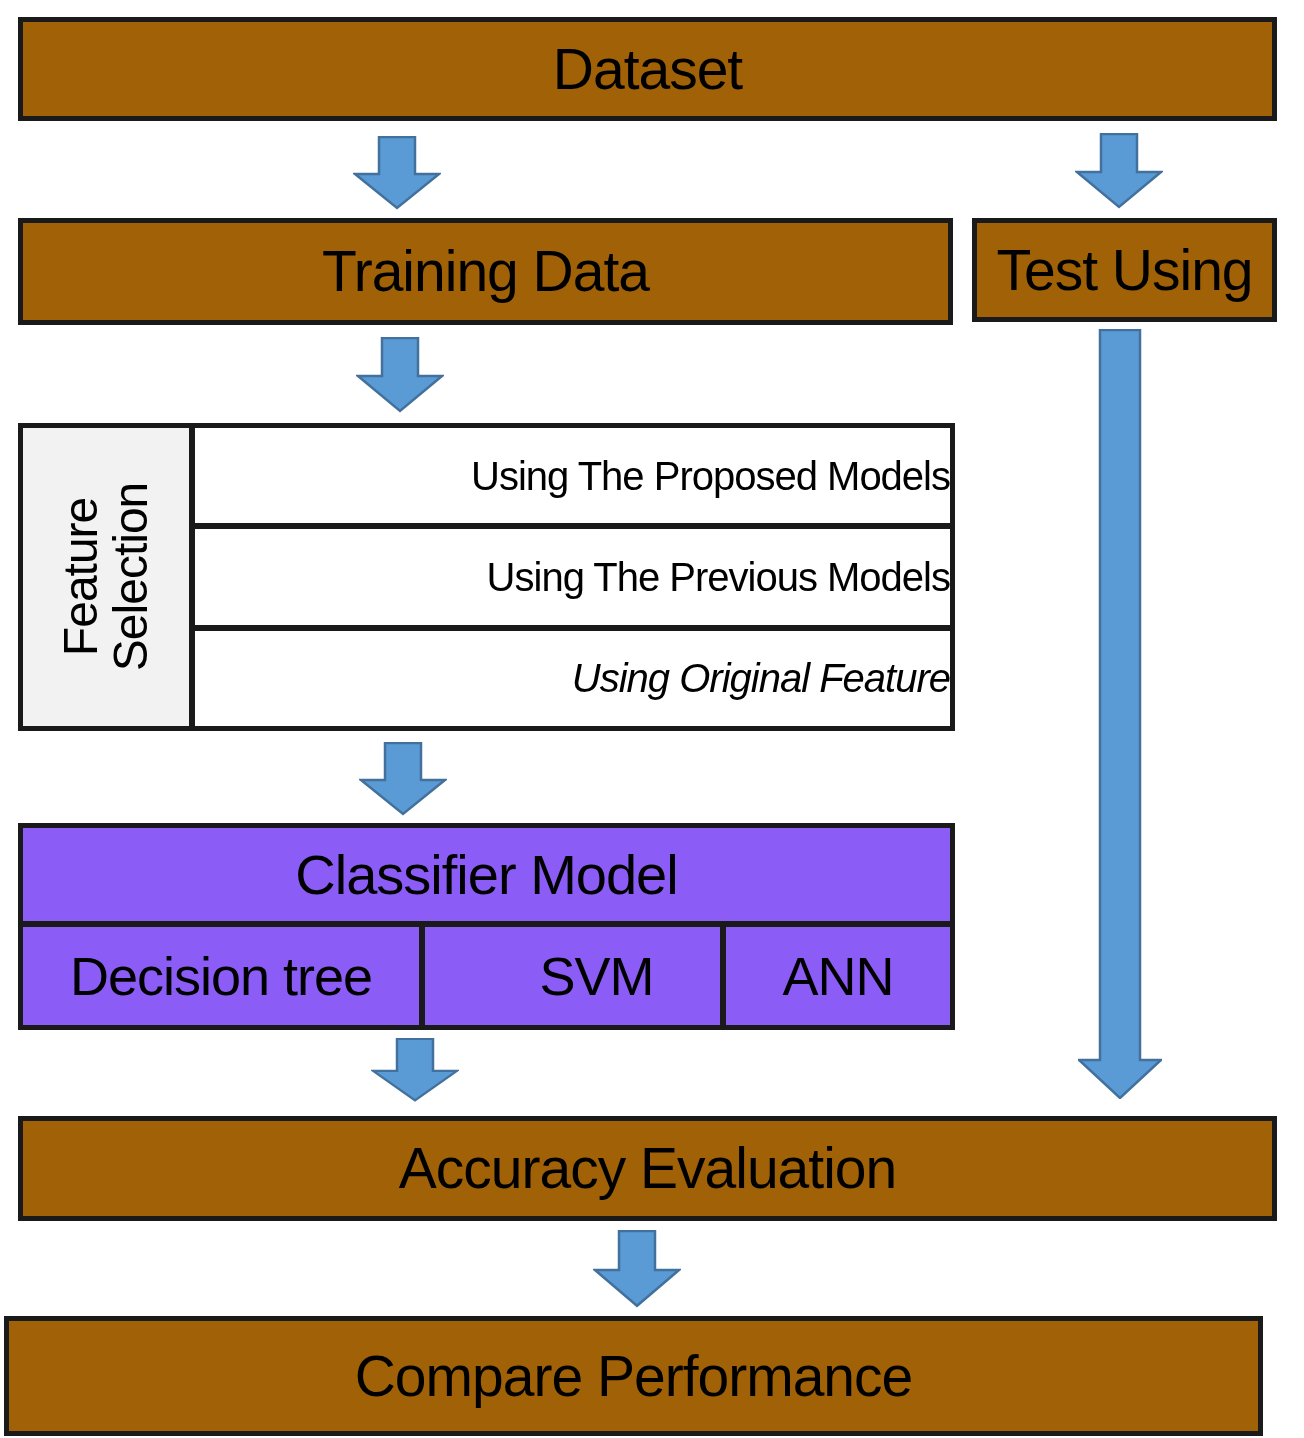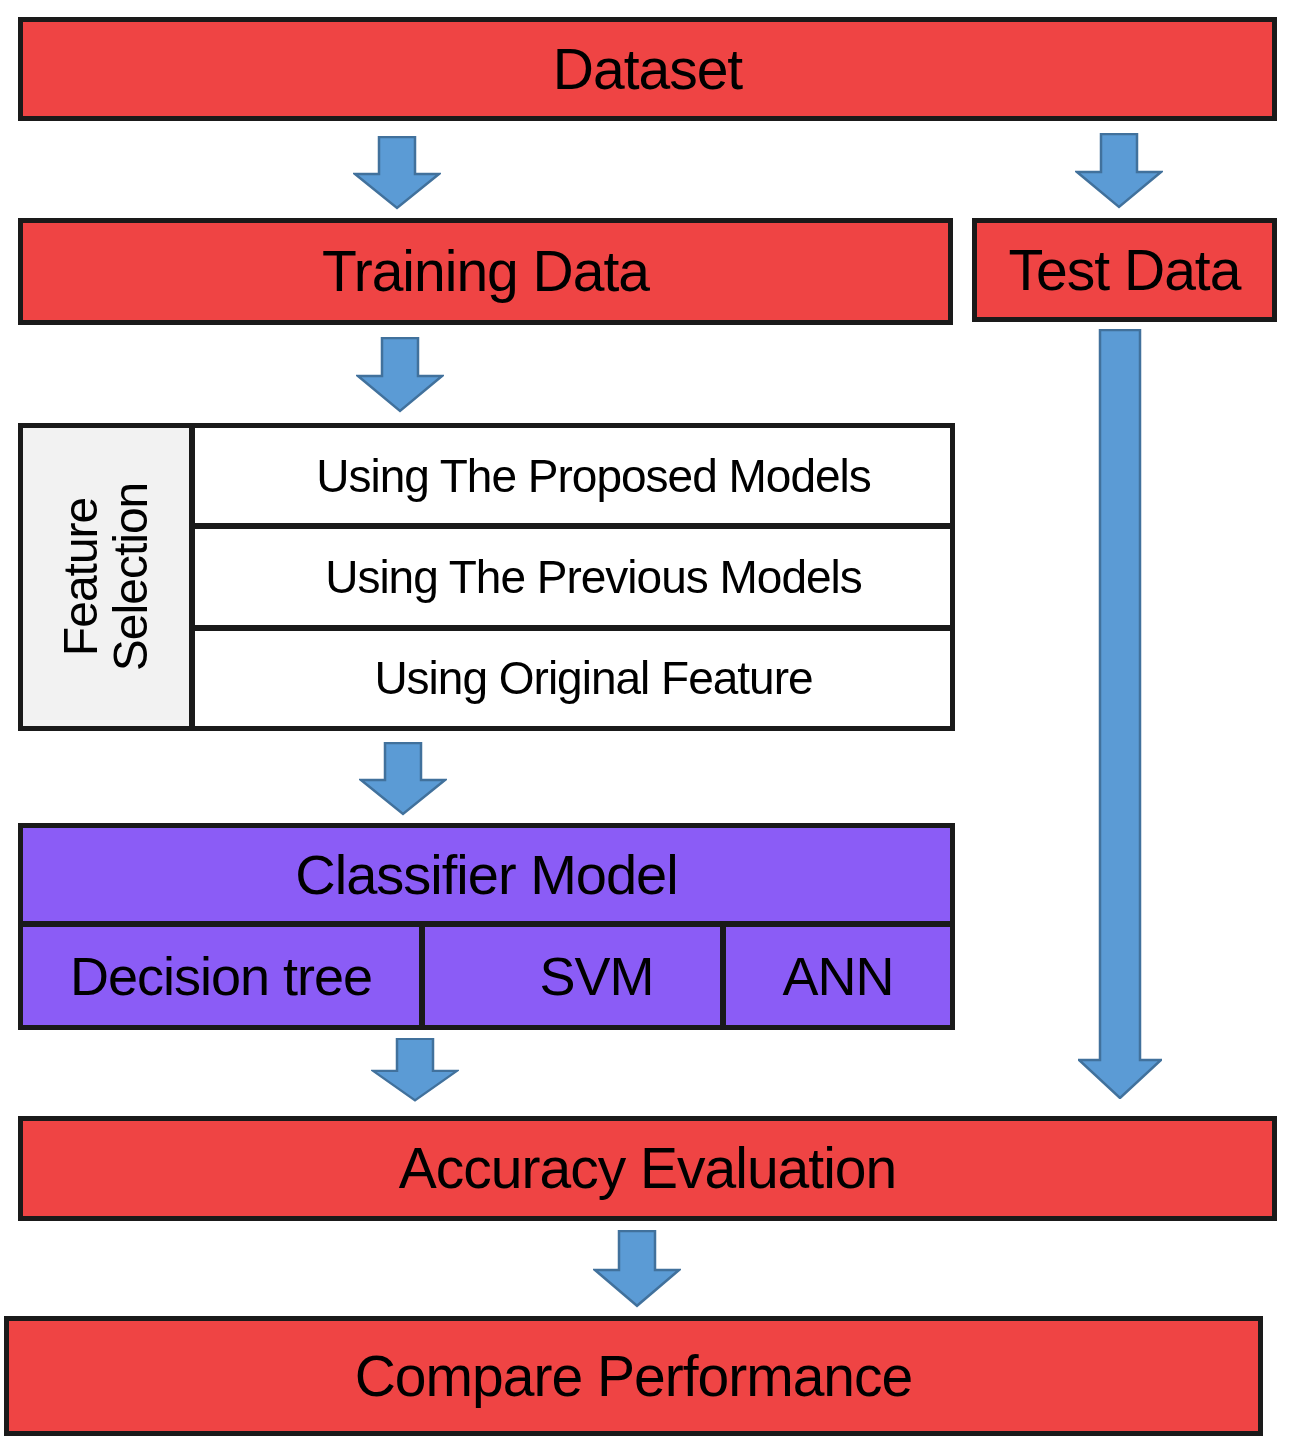--- a/index.html
+++ b/index.html
@@ -8,21 +8,21 @@
     --border:#1A1A1A;
     --label-bg:#F2F2F2;
     --bg:#FFFFFF;
   }
   html,body{margin:0;padding:0;background:var(--bg);}
   #canvas{
     position:relative;width:1304px;height:1438px;background:var(--bg);
     font-family:"Liberation Sans",sans-serif;color:#000;overflow:hidden;
   }
   .box{
-    position:absolute;box-sizing:border-box;background:#ef4444;
+    position:absolute;box-sizing:border-box;background:#a16207;
     border:5px solid var(--border);
     display:flex;align-items:center;justify-content:center;
     font-size:57px;line-height:1;letter-spacing:-1px;white-space:nowrap;
   }
   .arrow{position:absolute;display:block;}
   .arrow polygon{fill:var(--arrow-fill);stroke:var(--arrow-stroke);stroke-width:2.5;}
   
   .fs-label{
     position:absolute;box-sizing:border-box;left:18px;top:423px;width:177px;height:308px;
     background:var(--label-bg);border:5px solid var(--border);border-right-width:6px;
@@ -31,25 +31,25 @@
   .fs-label-text{
     transform:rotate(-90deg);white-space:pre-line;text-align:center;
     font-size:48px;line-height:1.04;letter-spacing:-1px;
   }
   .fs-rows{
     position:absolute;box-sizing:border-box;left:195px;top:423px;width:760px;height:308px;
     border:5px solid var(--border);border-left:0;background:#fff;
     display:flex;flex-direction:column;
   }
   .fs-row{
-    flex:1;display:flex;align-items:center;justify-content:center;
-    padding-left:42px;font-size:46px;line-height:1;letter-spacing:-1px;white-space:nowrap;
+    flex:1;display:flex;align-items:center;justify-content:flex-end;
+    padding-left:42px;font-size:40px;line-height:1;letter-spacing:-1px;white-space:nowrap;
     border-bottom:6px solid var(--border);
   }
-  .fs-row:last-child{border-bottom:0;}
+  .fs-row:last-child{border-bottom:0;font-style:italic;}
   
   .clf{
     position:absolute;box-sizing:border-box;left:18px;top:823px;width:937px;height:207px;
     border:5px solid var(--border);background:#8b5cf6;
     display:flex;flex-direction:column;
   }
   .clf-header{
     box-sizing:border-box;height:99px;border-bottom:6px solid var(--border);
     display:flex;align-items:center;justify-content:center;
     font-size:56px;line-height:1;letter-spacing:-1px;
@@ -79,21 +79,21 @@
 
   <svg class="arrow" style="left:1075px;top:133px;" width="88" height="76" viewBox="0 0 88 74" preserveAspectRatio="none">
     <polygon points="26,1 62,1 62,38 86,38 44,72 2,38 26,38"></polygon>
   </svg>
 
   <div class="box" style="left:18px;top:218px;width:935px;height:107px;">
     <span>Training Data</span>
   </div>
 
   <div class="box" style="left:972px;top:218px;width:305px;height:104px;">
-    <span>Test Data</span>
+    <span>Test Using</span>
   </div>
 
   <svg class="arrow" style="left:356px;top:337px;" width="88" height="76" viewBox="0 0 88 74" preserveAspectRatio="none">
     <polygon points="26,1 62,1 62,38 86,38 44,72 2,38 26,38"></polygon>
   </svg>
 
   <div class="fs-label">
     <div class="fs-label-text">Feature
 Selection</div>
   </div>

